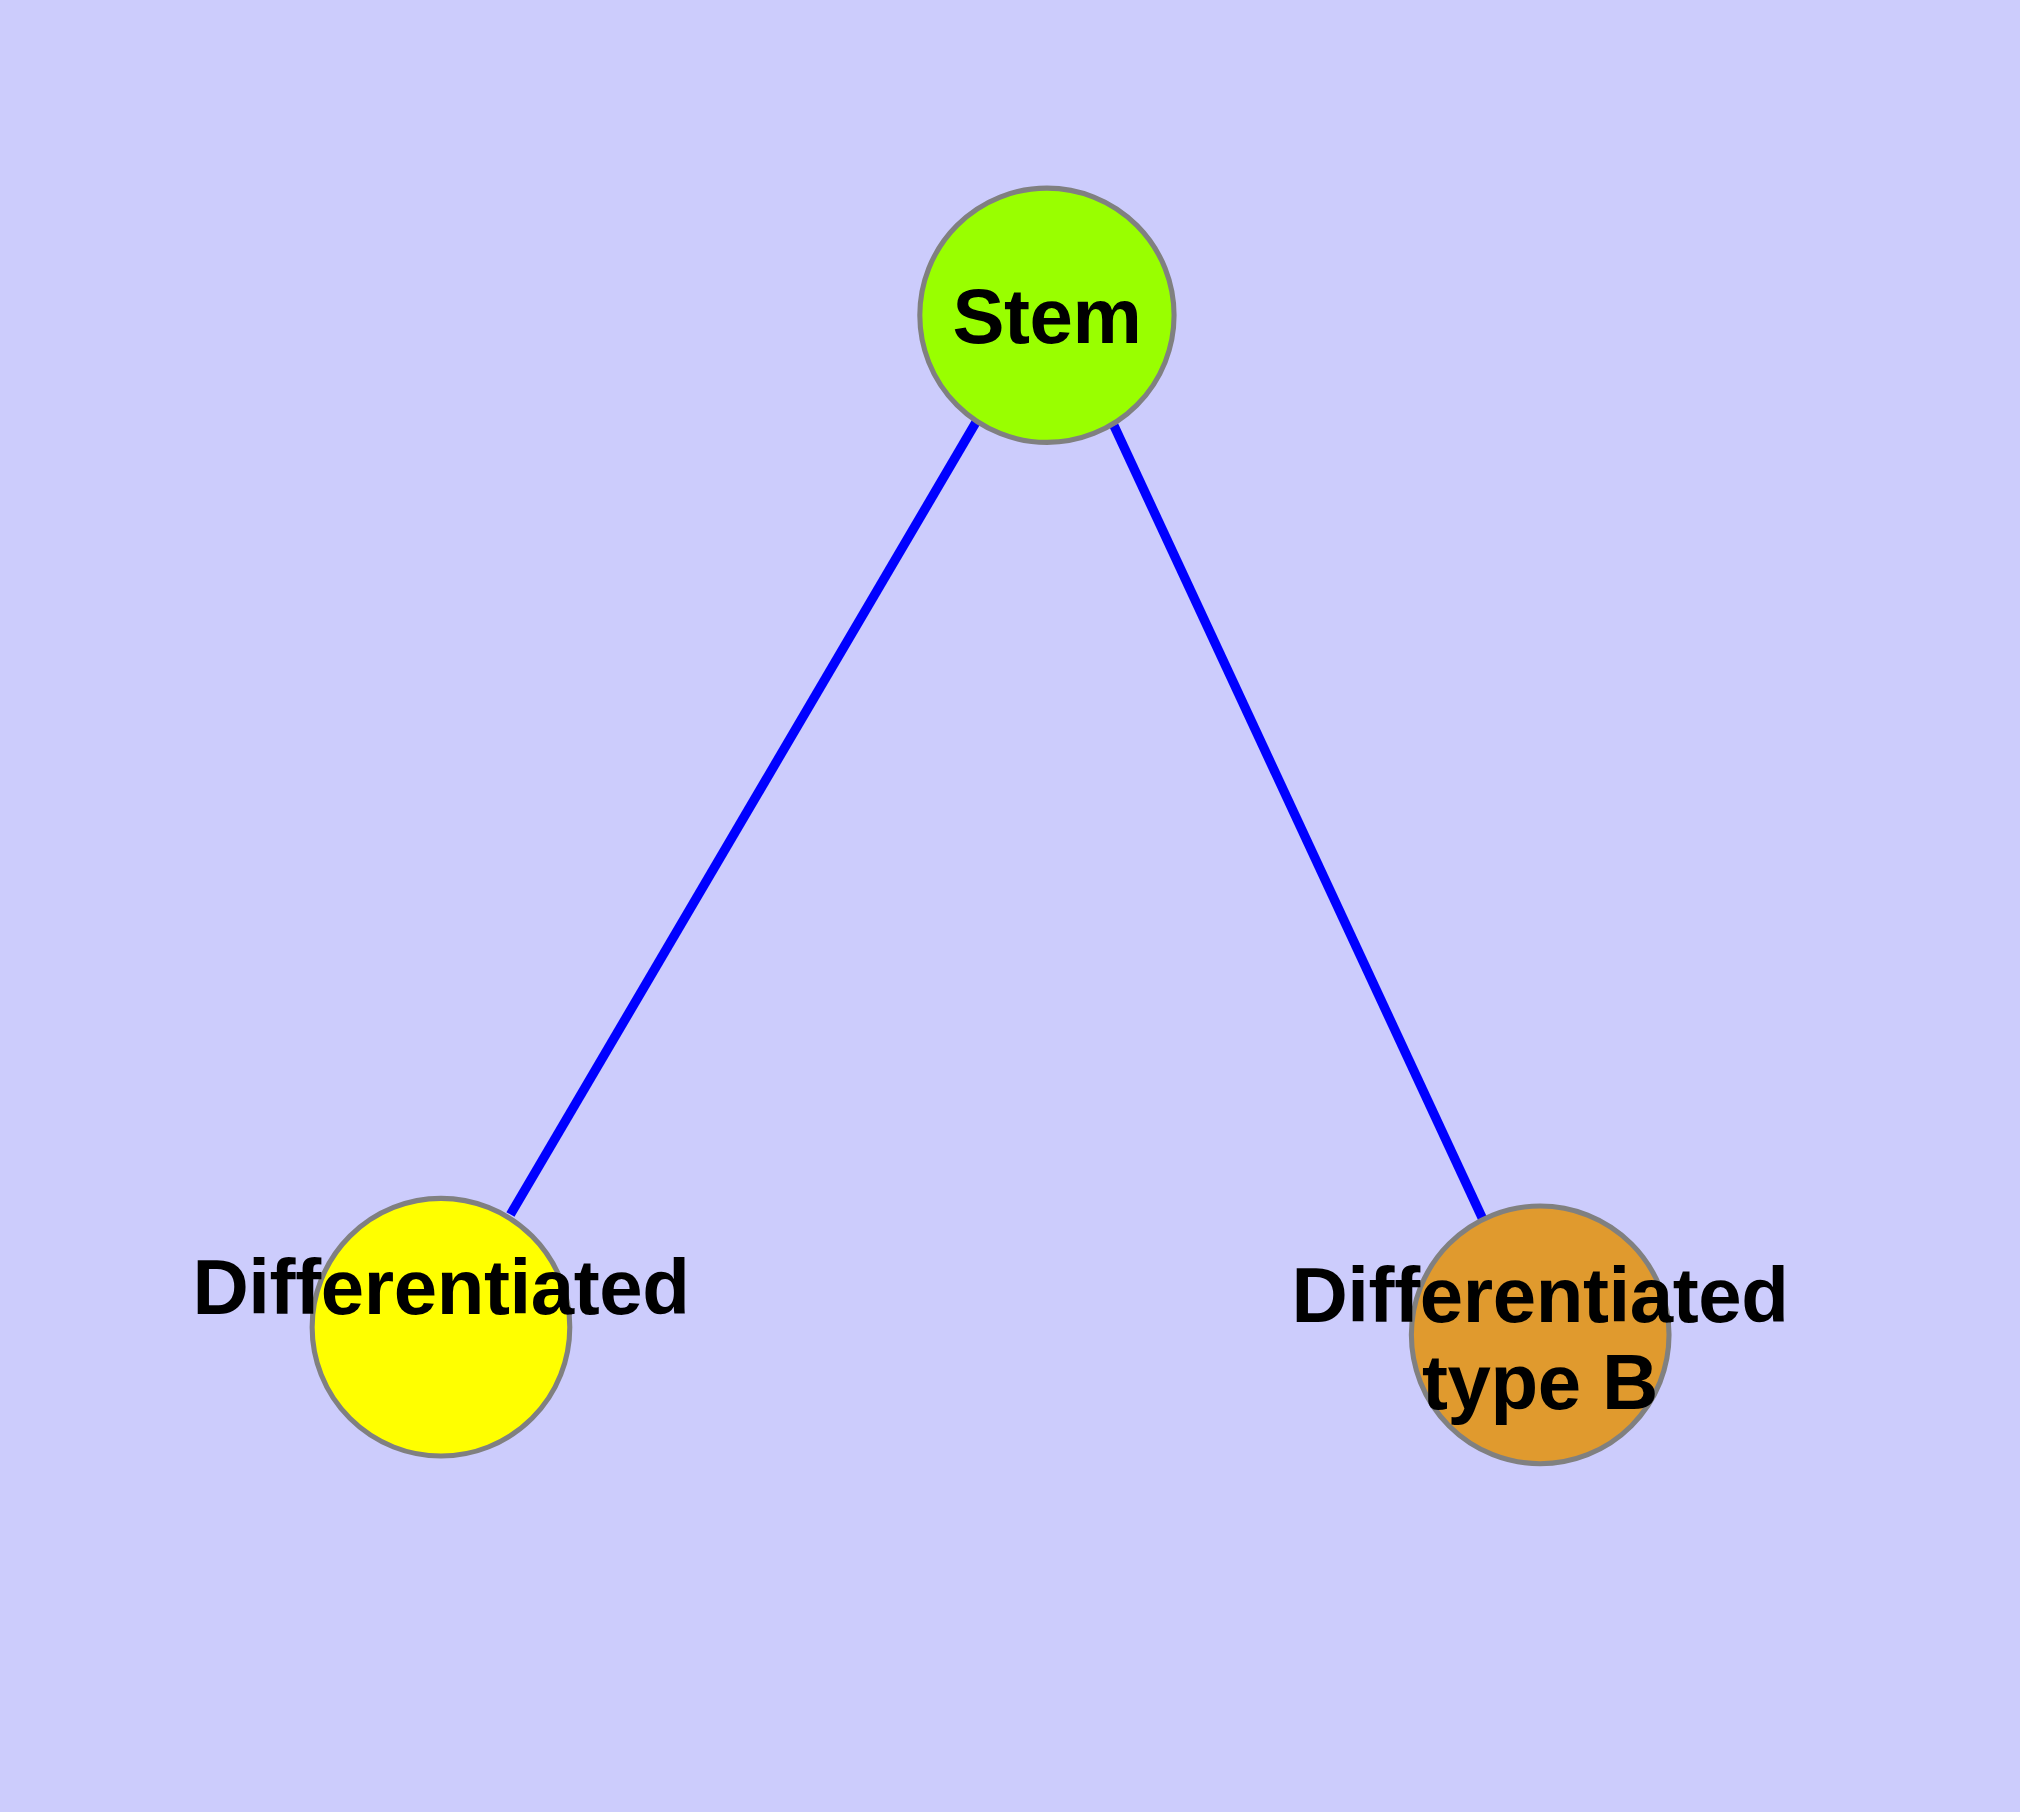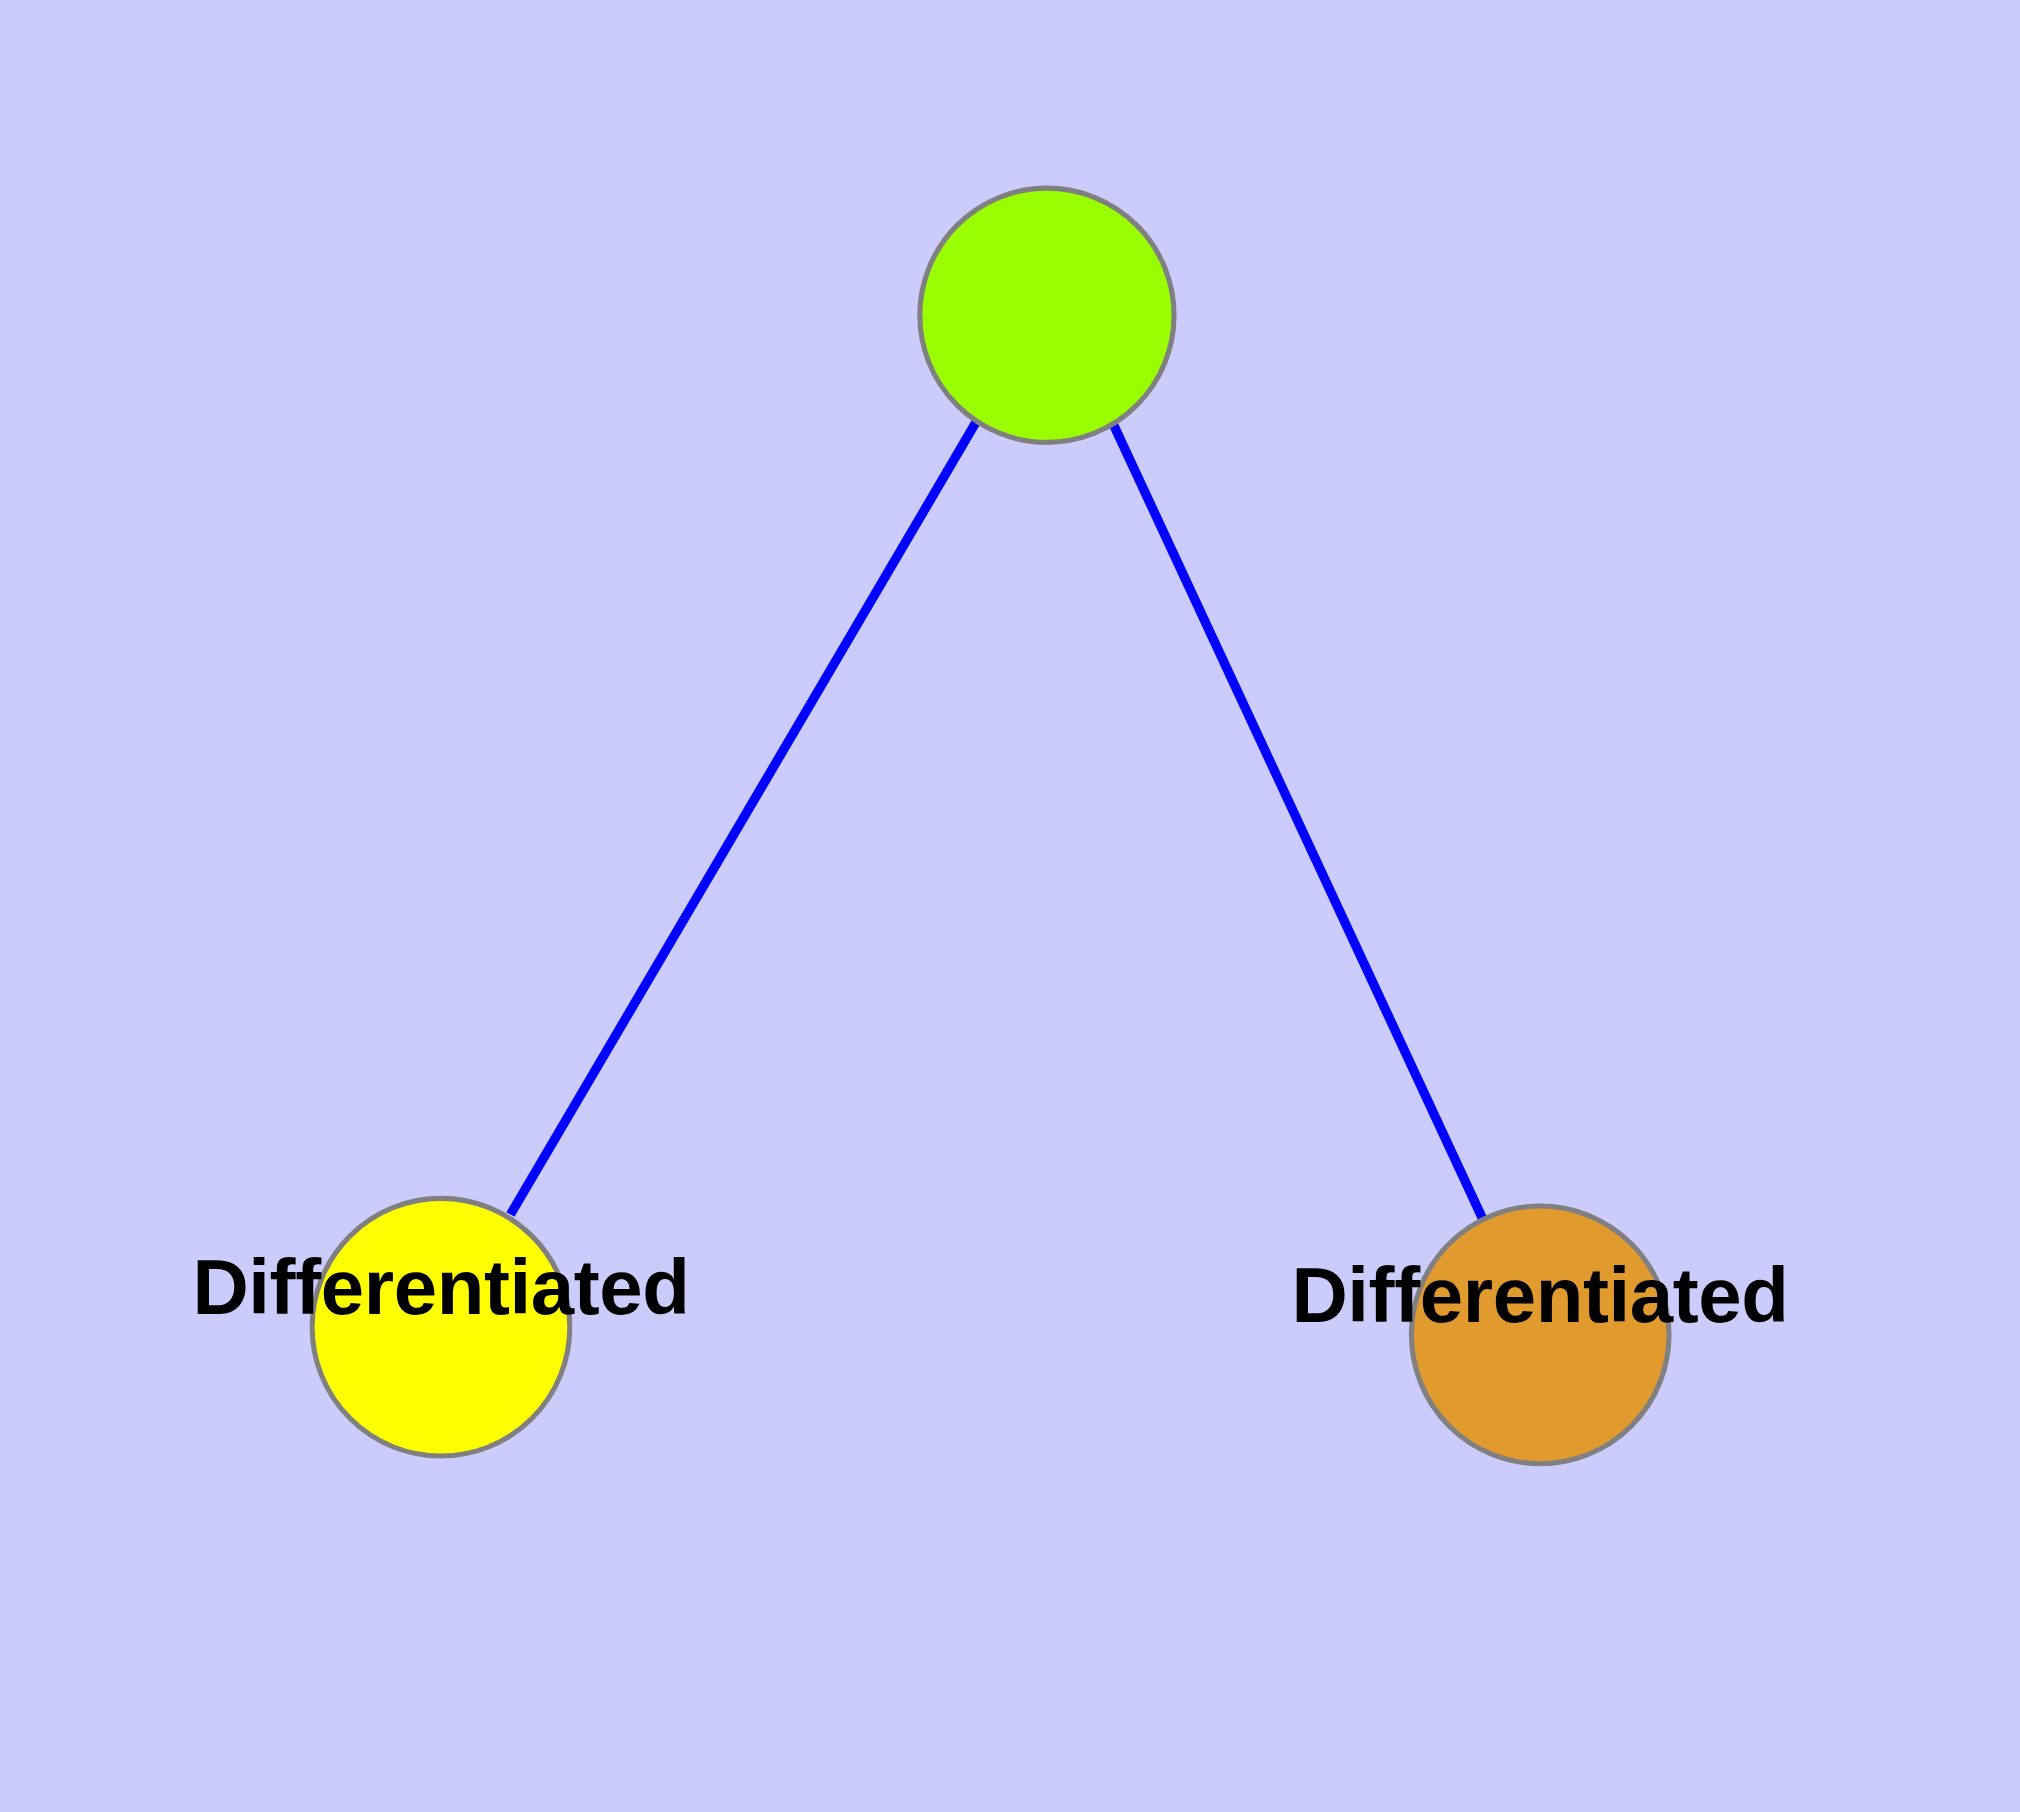--- a/index.html
+++ b/index.html
@@ -69,19 +69,20 @@
 
     <line x1="1314" y1="502" x2="1750" y2="1440" stroke="#0000ff" stroke-width="11" stroke-linecap="butt"></line>
 
     <circle cx="1235" cy="372" r="150" fill="#99ff00" stroke="#808080" stroke-width="6"></circle>
 
     <circle cx="520" cy="1566" r="152" fill="#ffff00" stroke="#808080" stroke-width="6"></circle>
 
     <circle cx="1817" cy="1575" r="152" fill="#e09a2e" stroke="#808080" stroke-width="6"></circle>
   </svg>
 
+  <div class="node-label" id="label-stem">Stem</div>
 
   <div class="node-label" id="label-diff-a"><span>Differentiated</span><br></div>
 
-  <div class="node-label" id="label-diff-b"><span>Differentiated</span><br></div>
+  <div class="node-label" id="label-diff-b"><span>Differentiated</span><br><span>type B</span></div>
 
 </div>
 
 
 </body></html>

